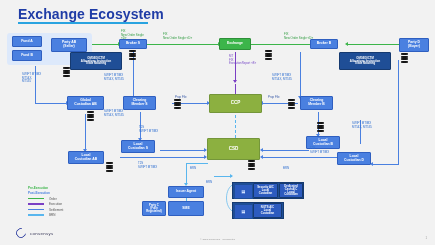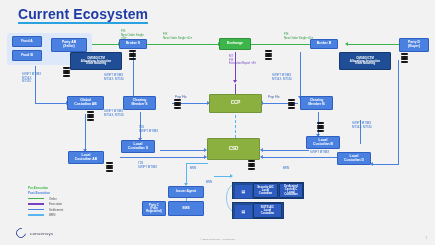--- a/index.html
+++ b/index.html
@@ -105,21 +105,21 @@
     position:absolute;background:#2d5bbf;border:.5px solid #1f4e96;
     display:flex;align-items:center;justify-content:center;
     color:#cfe0ff;font-size:4px;font-weight:bold;
   }
 </style>
 </head>
 <body>
 
 <div id="slide">
 
-  <div class="title">Current Ecosystem</div>
+  <div class="title">Exchange Ecosystem</div>
   <div class="title-rule"></div>
 
   <div class="grouppanel" style="left:7px;top:33px;width:85px;height:32px;"></div>
 
   <div class="line h-green" style="left:92px;top:44px;width:28px;"></div>
   <div class="arr arr-r-green" style="left:118px;top:42px;"></div>
 
   <div class="line h-green" style="left:147px;top:44px;width:73px;"></div>
   <div class="arr arr-r-green" style="left:218px;top:42px;"></div>
 

